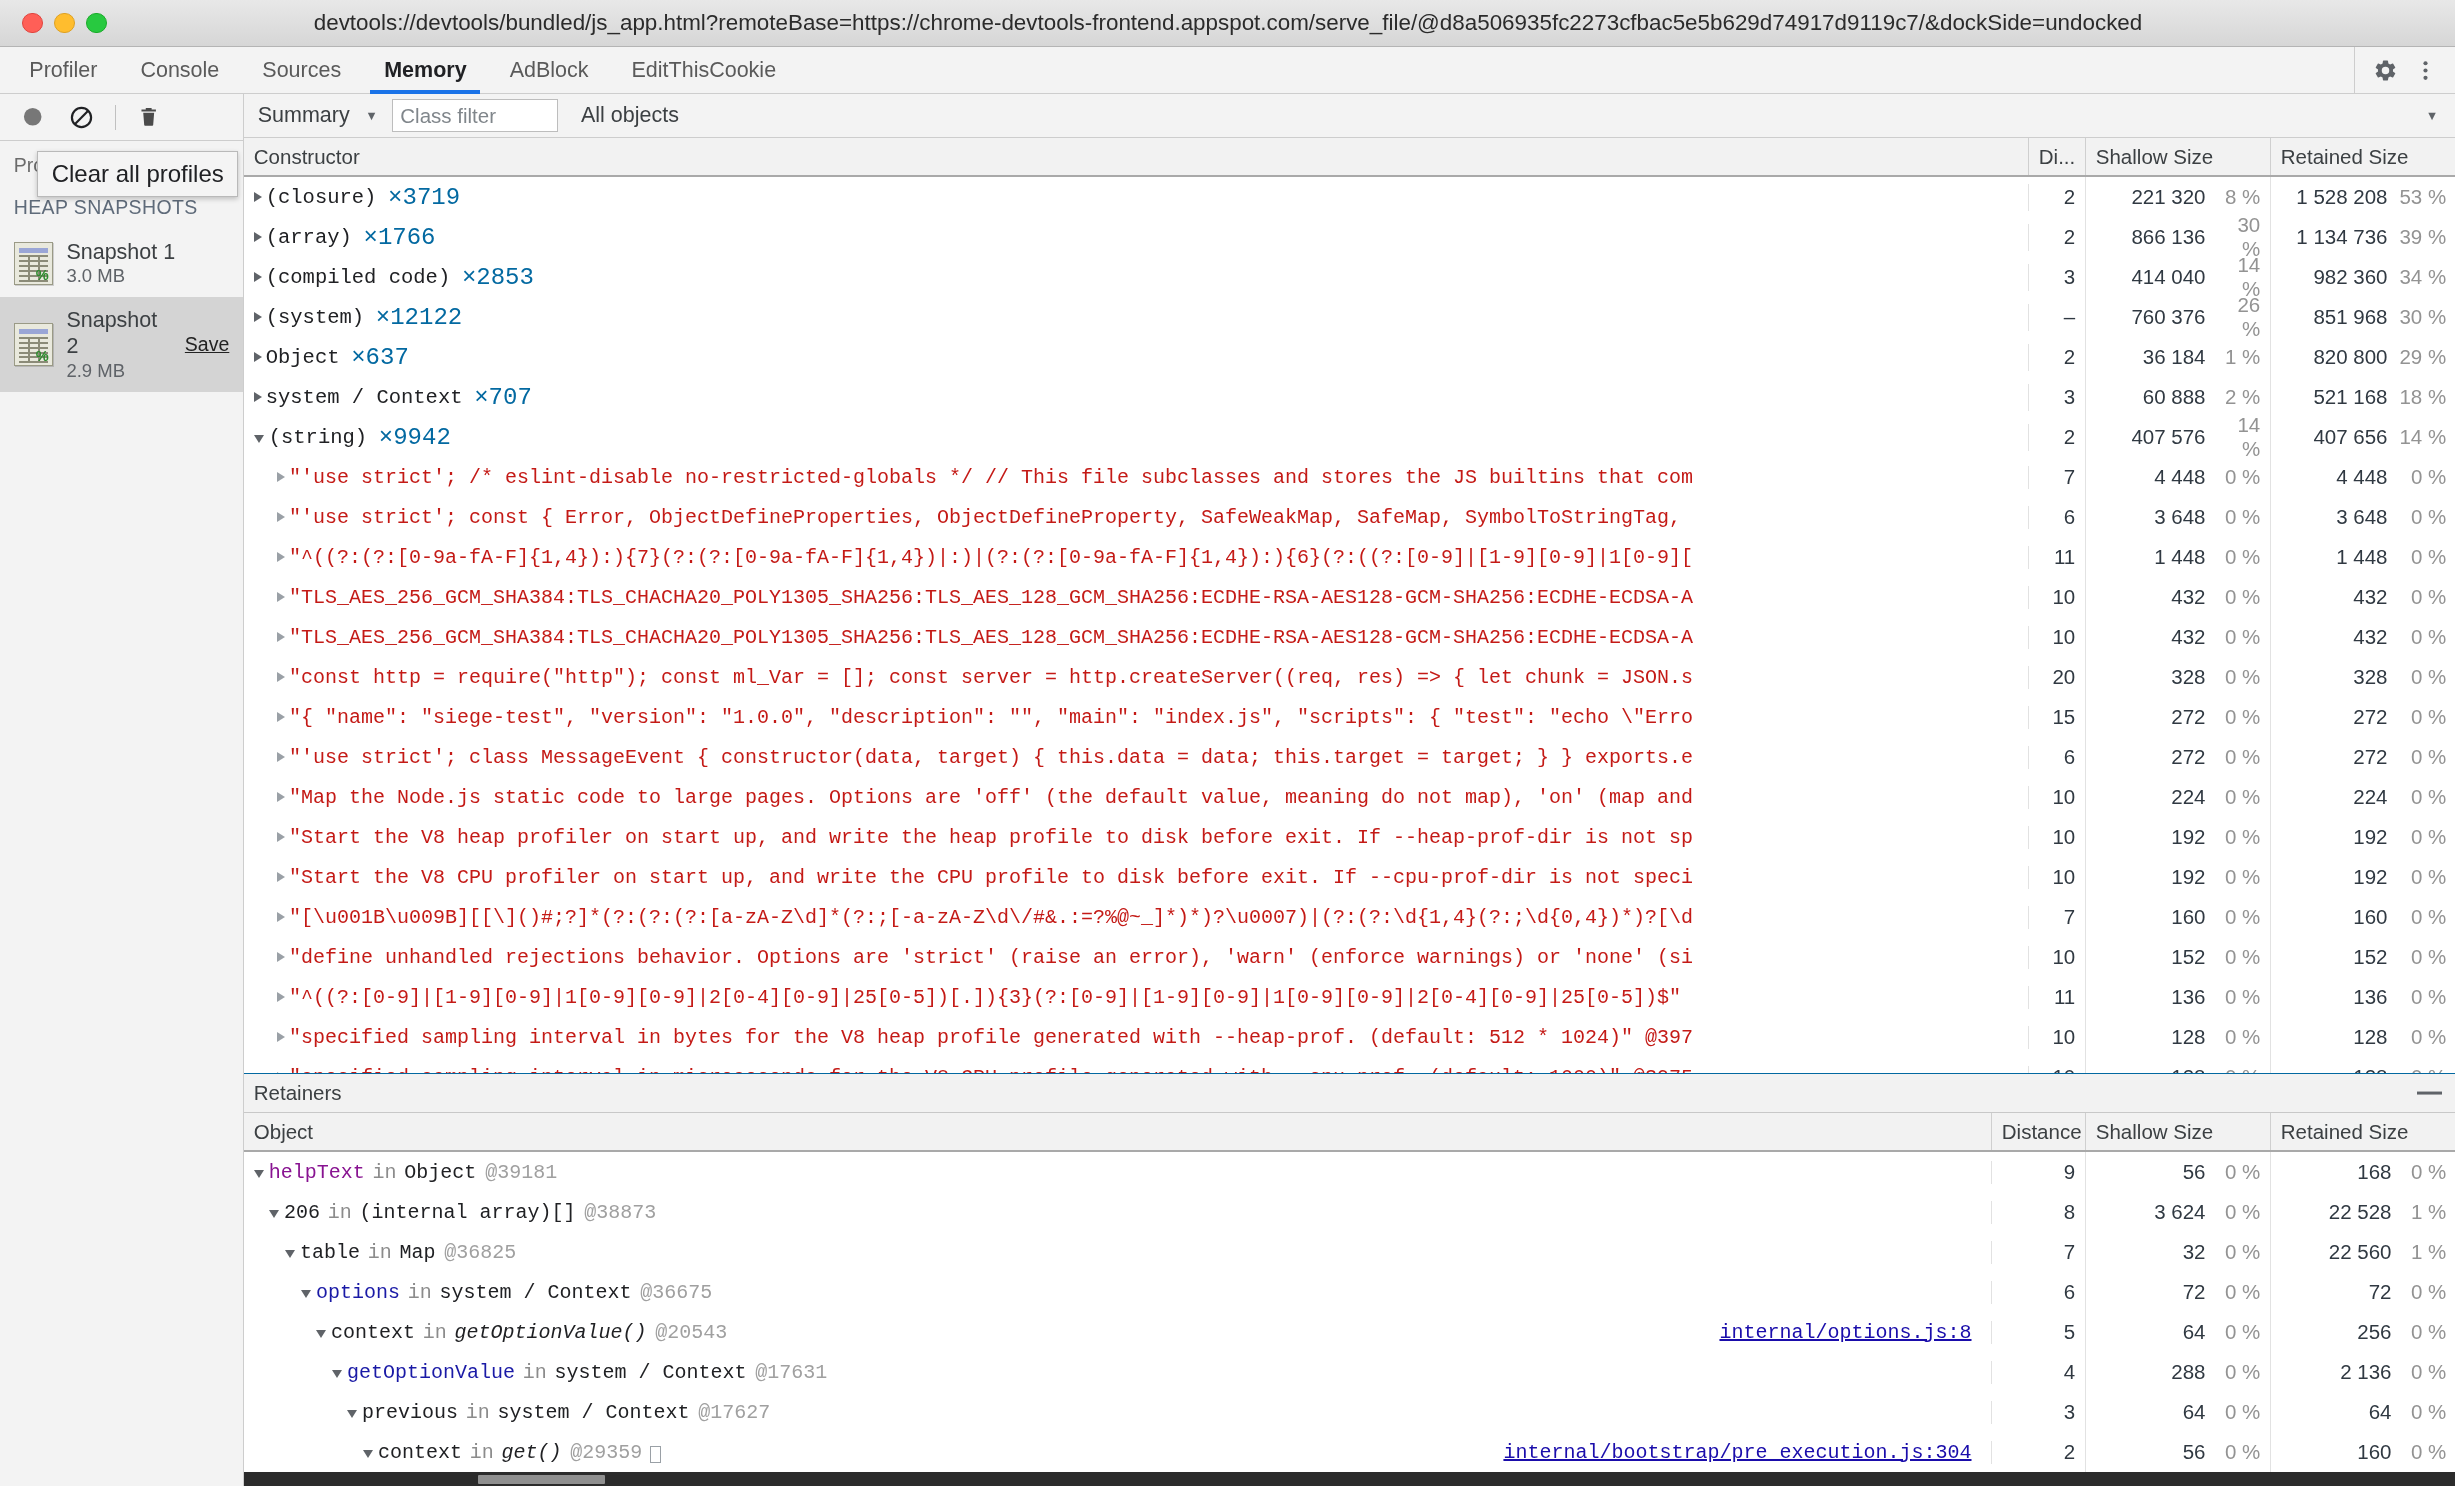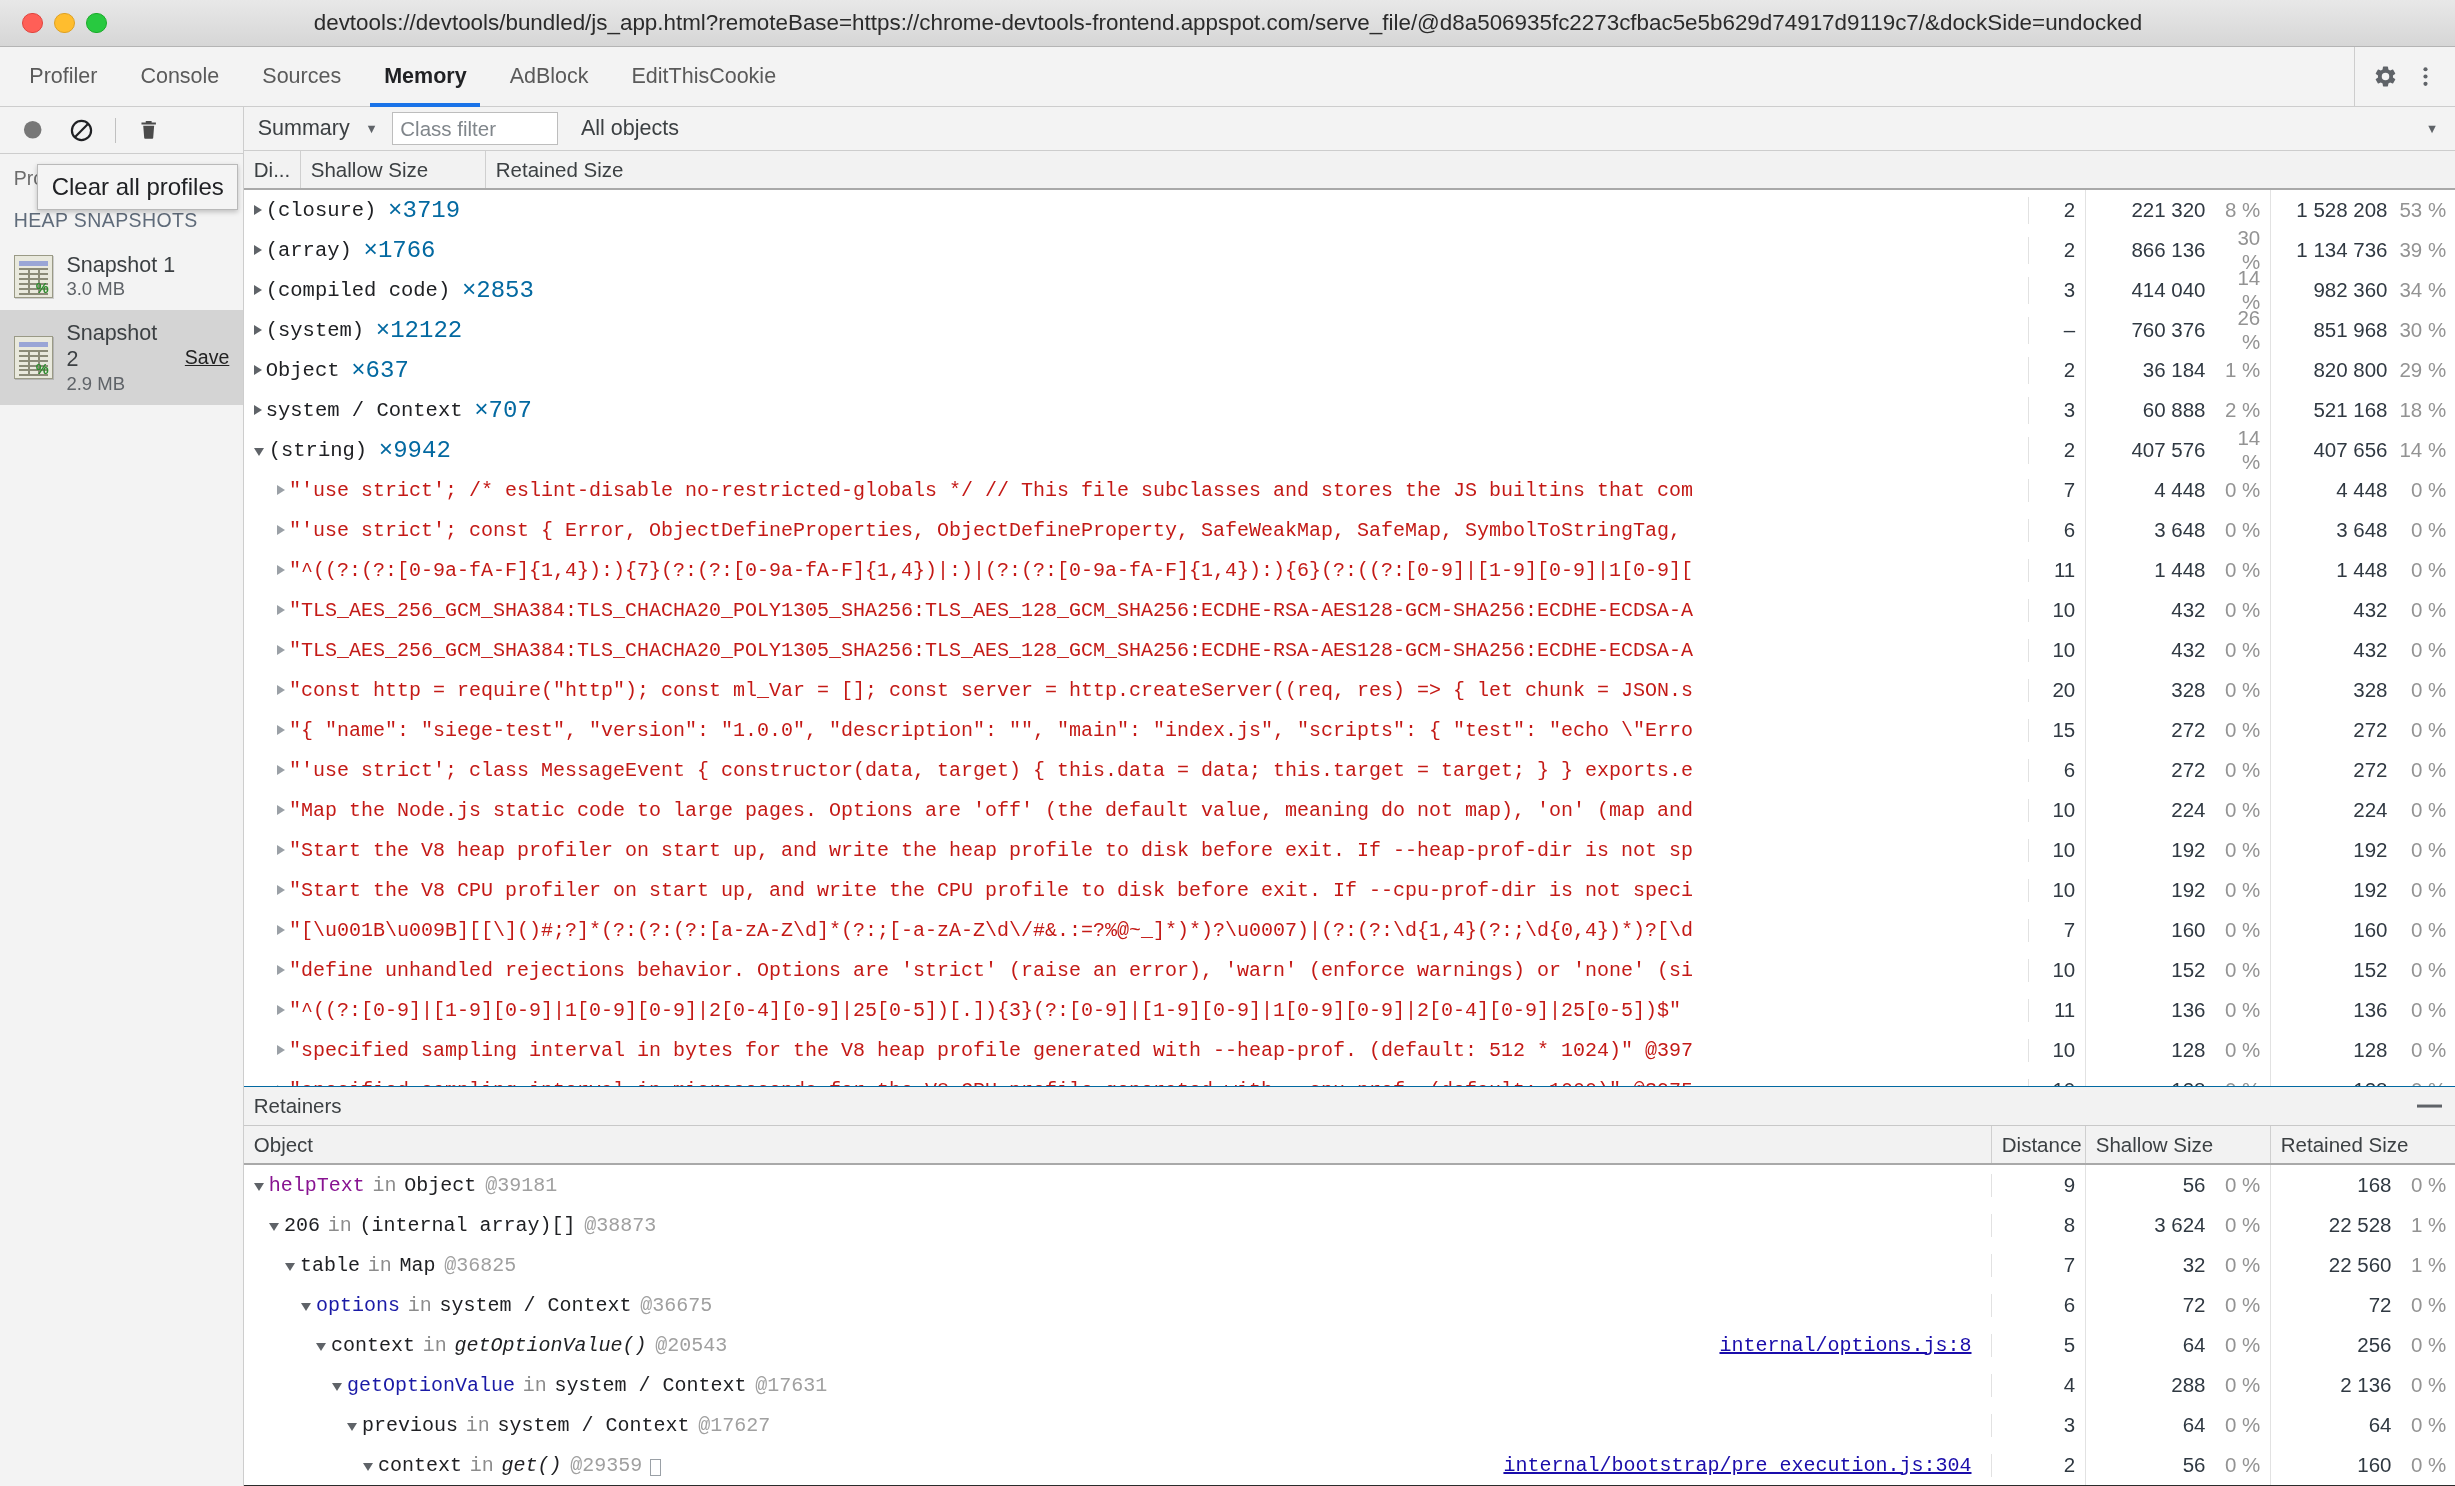--- a/index.html
+++ b/index.html
@@ -33,21 +33,21 @@
     text-align: center;
     font-size: 22.4px;
     color: #2b2b2b;
     font-weight: 400;
     white-space: nowrap;
     pointer-events: none;
   }
 
   
   #tabbar {
-    height: 60px;
+    height: 47px;
     background: #f3f3f3;
     border-bottom: 1px solid #cdcdcd;
     display: flex;
     align-items: stretch;
     position: relative;
   }
   .tab {
     padding: 0 21.5px;
     display: flex;
     align-items: center;
@@ -435,20 +435,21 @@
       </div>
       <input id="class-filter" type="text" placeholder="Class filter" style="">
       <div id="obj-select">
         <span>All objects</span>
         <span class="caret">▼</span>
       </div>
     </div>
 
     <div class="grid-wrap" style="height:995px;">
       <div class="ghead">
+        <div class="cell" style="flex:1;min-width:0;">Constructor</div>
         <div class="cell col-di">Di...</div>
         <div class="cell col-sh">Shallow Size</div>
         <div class="cell col-rt">Retained Size</div>
       </div>
       <div class="gbody" id="ctor-rows-host">
           <div class="grow">
             <div class="c-name">
               <span class="tri"></span>
               <span class="ctor">(closure)</span>
               <span class="count">×3719</span>

